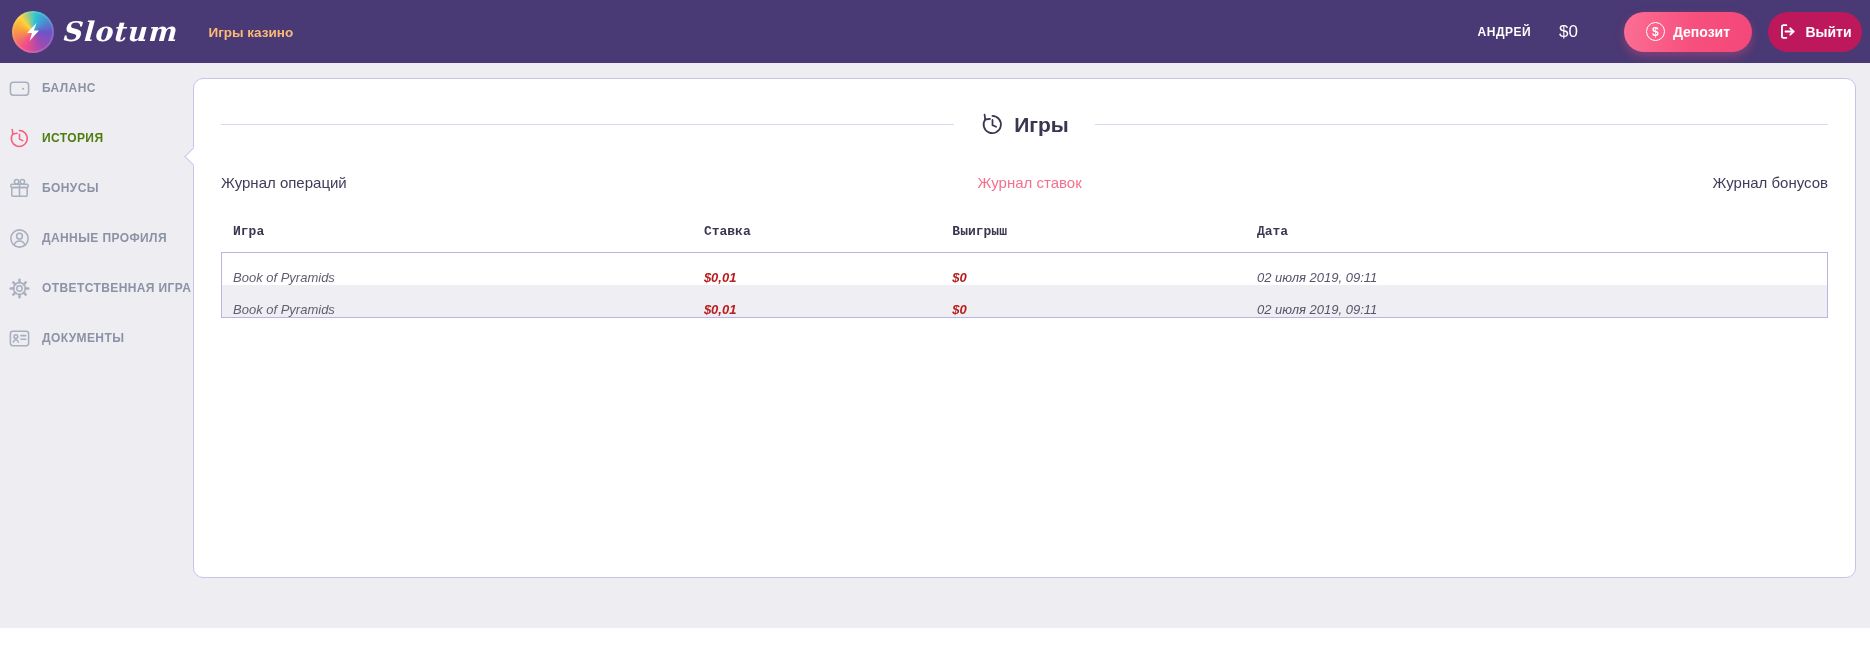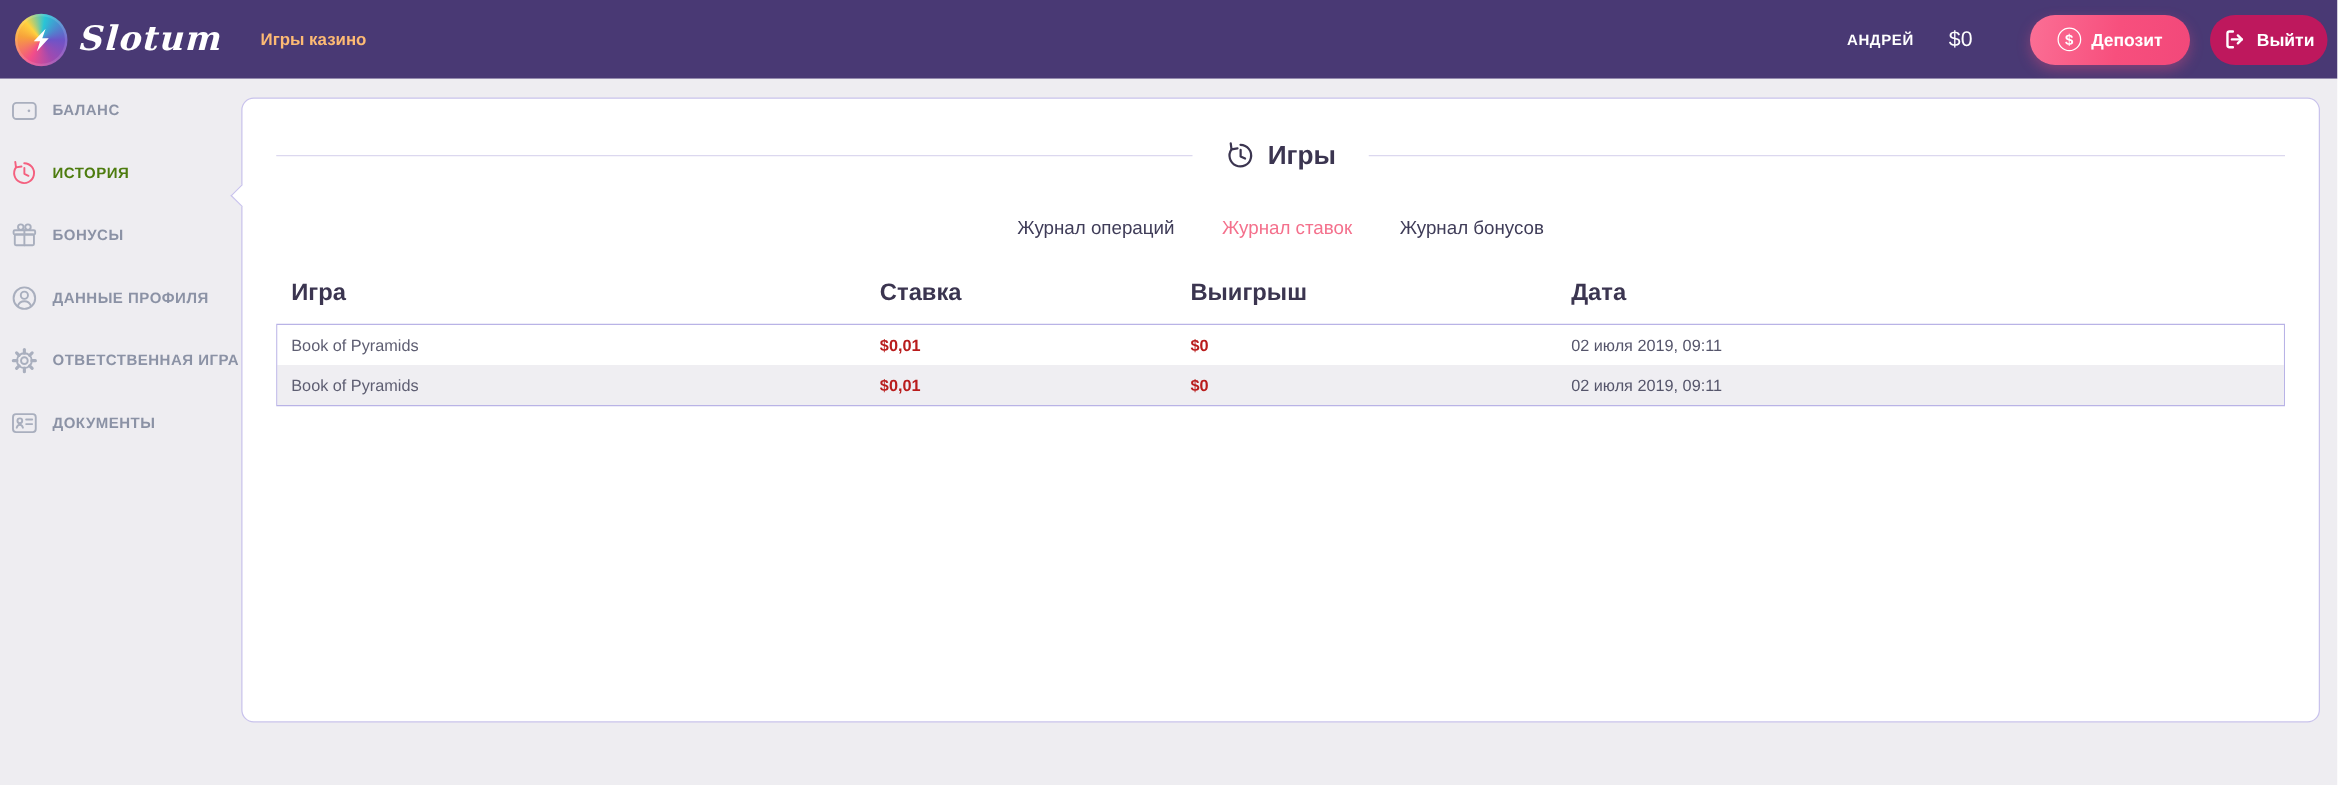--- a/index.html
+++ b/index.html
@@ -64,30 +64,30 @@
   .panel-notch {
     position:absolute; left:-7px; top:71px; width:13px; height:13px; background:#ffffff;
     border-left:1px solid #c9c3ec; border-bottom:1px solid #c9c3ec; transform:rotate(45deg);
   }
 
   .title-row { margin-top:33px; display:flex; align-items:center; }
   .title-line { flex:1; height:1px; background:#dcd8ef; }
   .title-center { display:flex; align-items:center; gap:9px; padding:0 26px; }
   .page-title { font-size:21px; font-weight:bold; color:#3b3550; }
 
-  .tabs { margin-top:37px; display:flex; justify-content:center; gap:38px; }
+  .tabs { margin-top:37px; display:flex; justify-content:space-between; gap:38px; }
   .tab { font-size:15px; color:#3f3c58; cursor:pointer; }
   .tab.active { color:#f4708c; }
 
   
   .tbl { margin-top:33px; }
   .tbl-head { display:flex; padding:0 2px 13px 2px; }
-  .tbl-head .c { font-size:19px; font-weight:bold; color:#3b3550; }
+  .tbl-head .c { font-size:13px; font-weight:bold; color:#3b3550;font-family:Liberation Mono, monospace; }
   .tbl-body { border:1px solid #b9b3e6; }
-  .tbl-row { display:flex; align-items:center; height:32px; padding:0 1px; background:#ffffff; }
+  .tbl-row { display:flex; align-items:flex-end; height:32px; padding:0 1px; background:#ffffff;font-style:italic; }
   .tbl-row.alt { background:#efeef2; }
   .c1 { width:30%; padding-left:10px; }
   .c2 { width:15.5%; }
   .c3 { width:19%; }
   .c4 { width:35.5%; }
   .cell { font-size:13px; }
   .cell.game { color:#5e5e72; }
   .cell.bet, .cell.win { color:#b91c1c; font-weight:bold; }
   .cell.date { color:#55556b; }
 </style>

